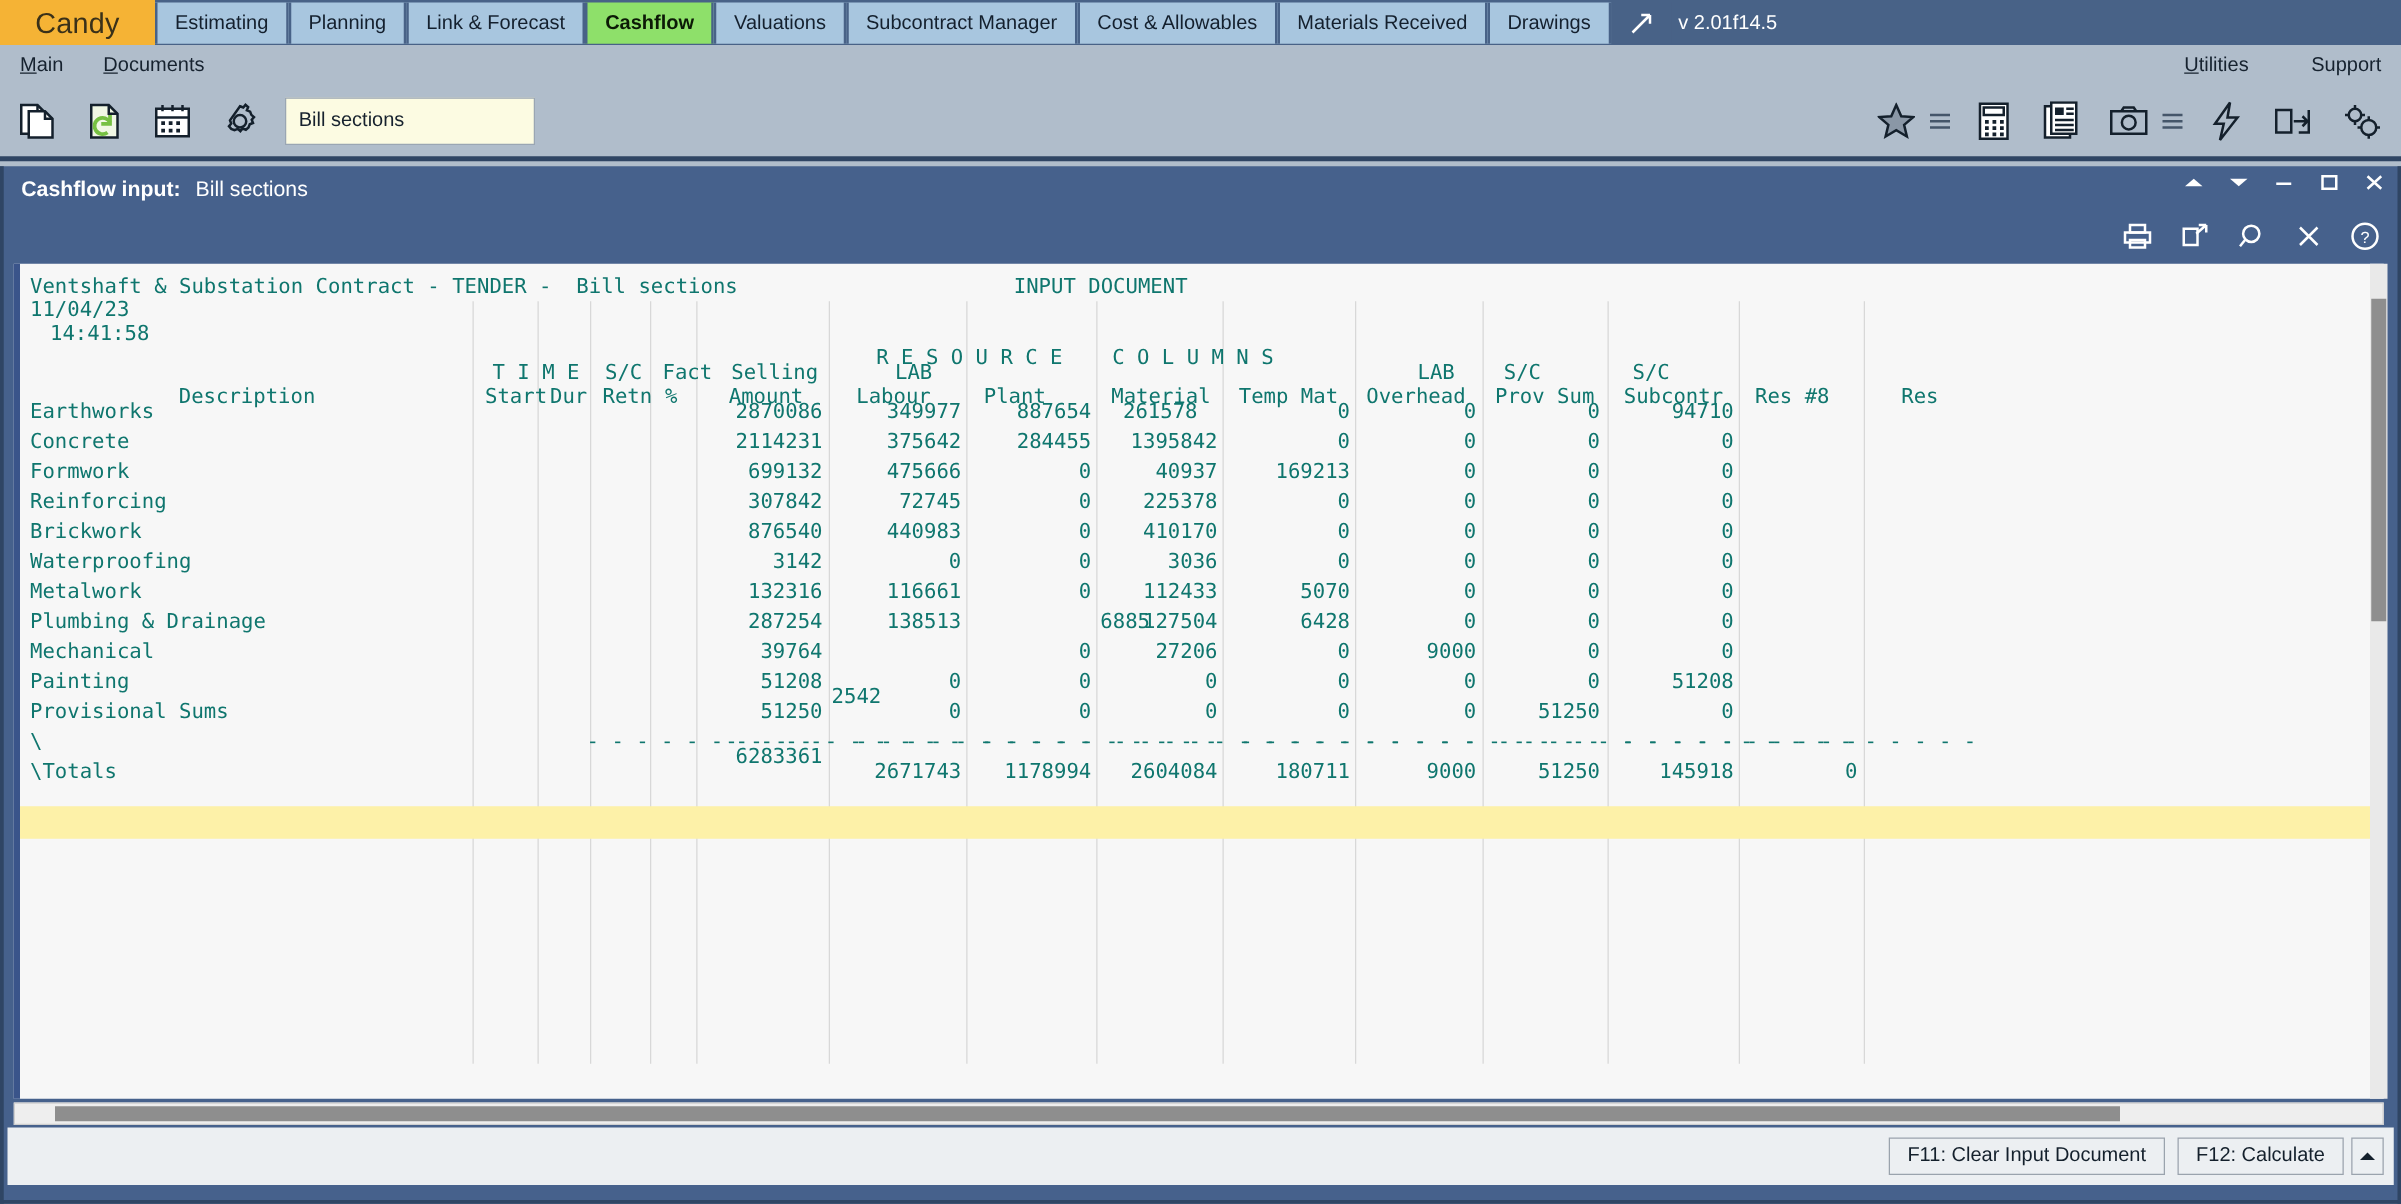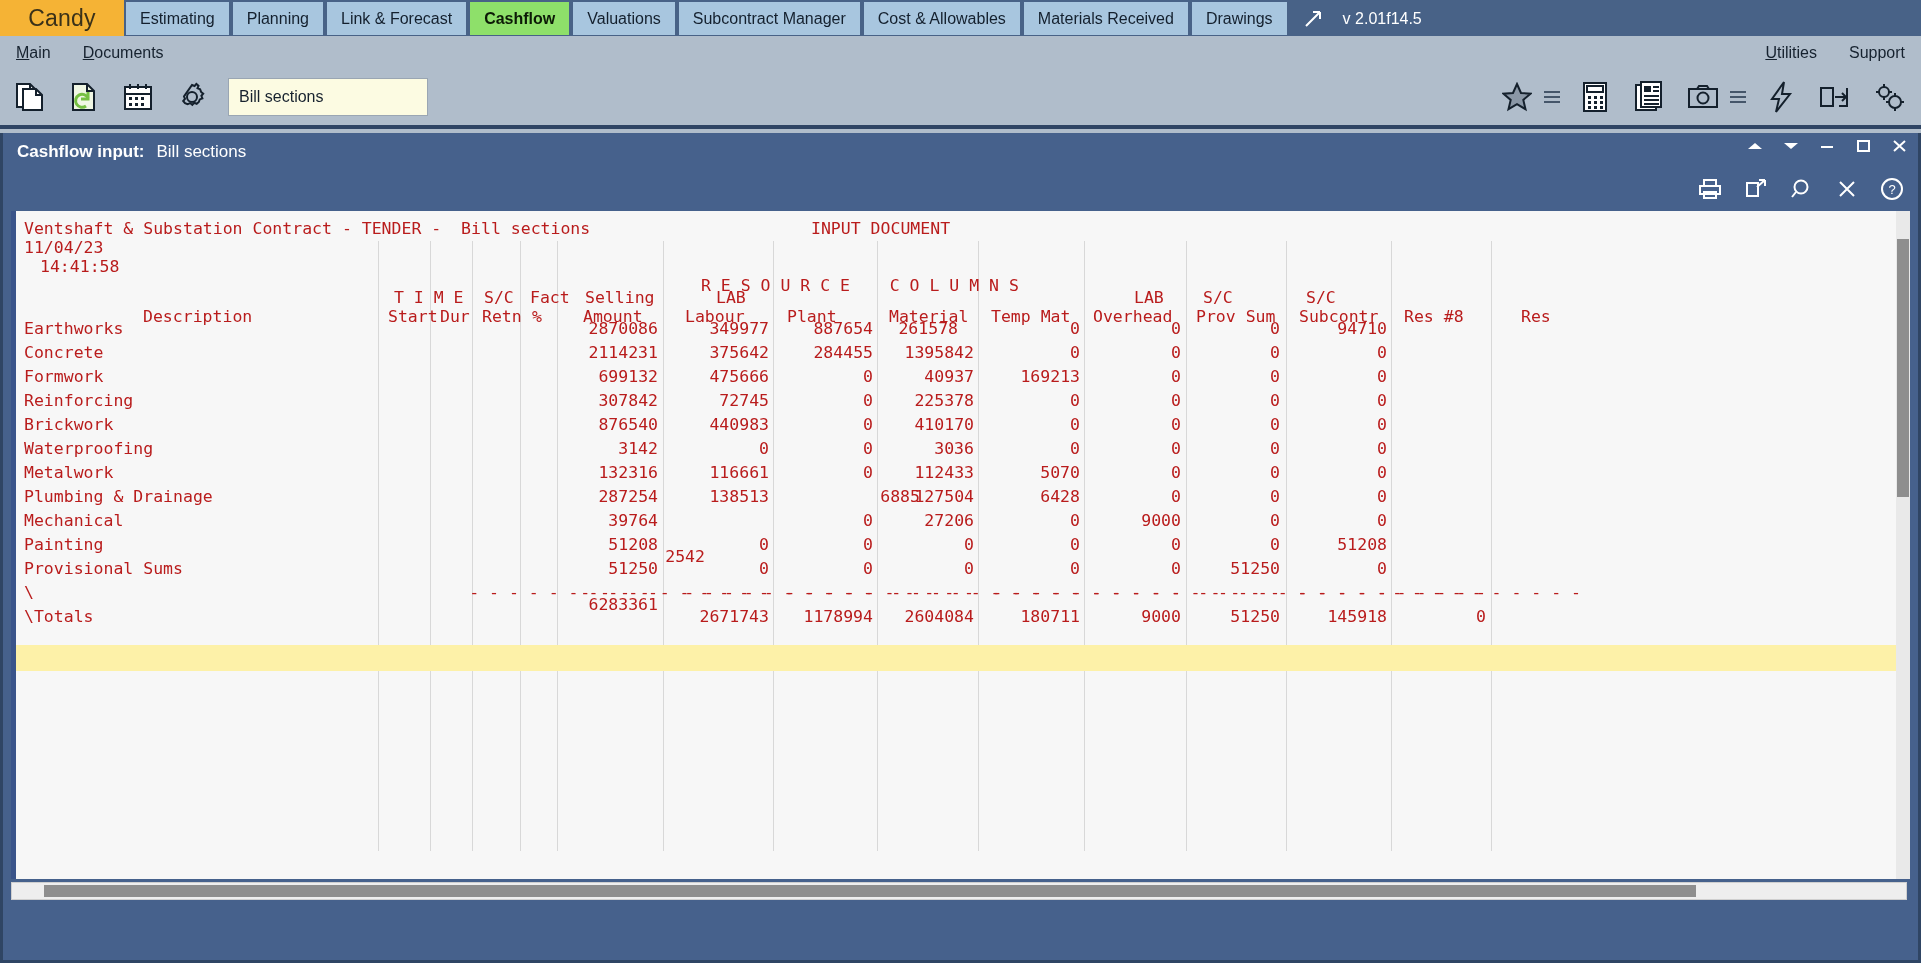--- a/index.html
+++ b/index.html
@@ -64,21 +64,21 @@
   .menubar {
     position: absolute; left: 0; top: 36px;
     width: 1921px; height: 33px;
     background: #b0bdcb;
     display: flex; align-items: center;
     font-size: 16px;
     color: #16222f;
   }
   .menu-item { padding: 0 16px; }
   .menu-item .u { text-decoration: underline; }
-  .menubar .right { position: absolute; right: 0; display: flex; }
+  .menubar .right { position: absolute; right: 0; display: flex; gap: 18px; }
 
   
   .toolbar {
     position: absolute; left: 0; top: 69px;
     width: 1921px; height: 60px;
     background: #b0bdcb;
     border-bottom: 4px solid #2f4564;
     display: flex; align-items: center;
   }
   .tb-icon {
@@ -140,21 +140,21 @@
   
   .docarea {
     position: absolute; left: 8px; top: 78px;
     width: 1896px; height: 668px;
     background: #f7f7f7;
     border-left: 5px solid #3a5party;
     border-left: 5px solid #3a548a;
     overflow: hidden;
     font-family: "DejaVu Sans Mono", "Liberation Mono", monospace;
     font-size: 16.5px;
-    color: #b91c1c;
+    color: #0f766e;
   }
   .doc-inner { position: relative; width: 1891px; height: 668px; }
 
   
   .vline {
     position: absolute; top: 0; width: 1px; height: 640px;
     background: #d8d8d8;
   }
   .vline.hdr { top: 30px; height: 610px; }
 
@@ -618,14 +618,23 @@
   </div>
 
   <div class="vscroll">
     <div class="thumb"></div>
   </div>
 
   <div class="hscroll">
     <div class="thumb"></div>
   </div>
 
+  <div class="botbar">
+    <div class="fbtn">F11: Clear Input Document</div>
+    <div class="fbtn">F12: Calculate</div>
+    <div class="upbtn">
+      <svg width="14" height="10" viewBox="0 0 14 10">
+          <path d="M1 8 L7 2 L13 8 z" fill="#14202c"></path>
+        </svg>
+    </div>
+  </div>
   <div class="botstrip"></div>
 </div>
 
 </body></html>

